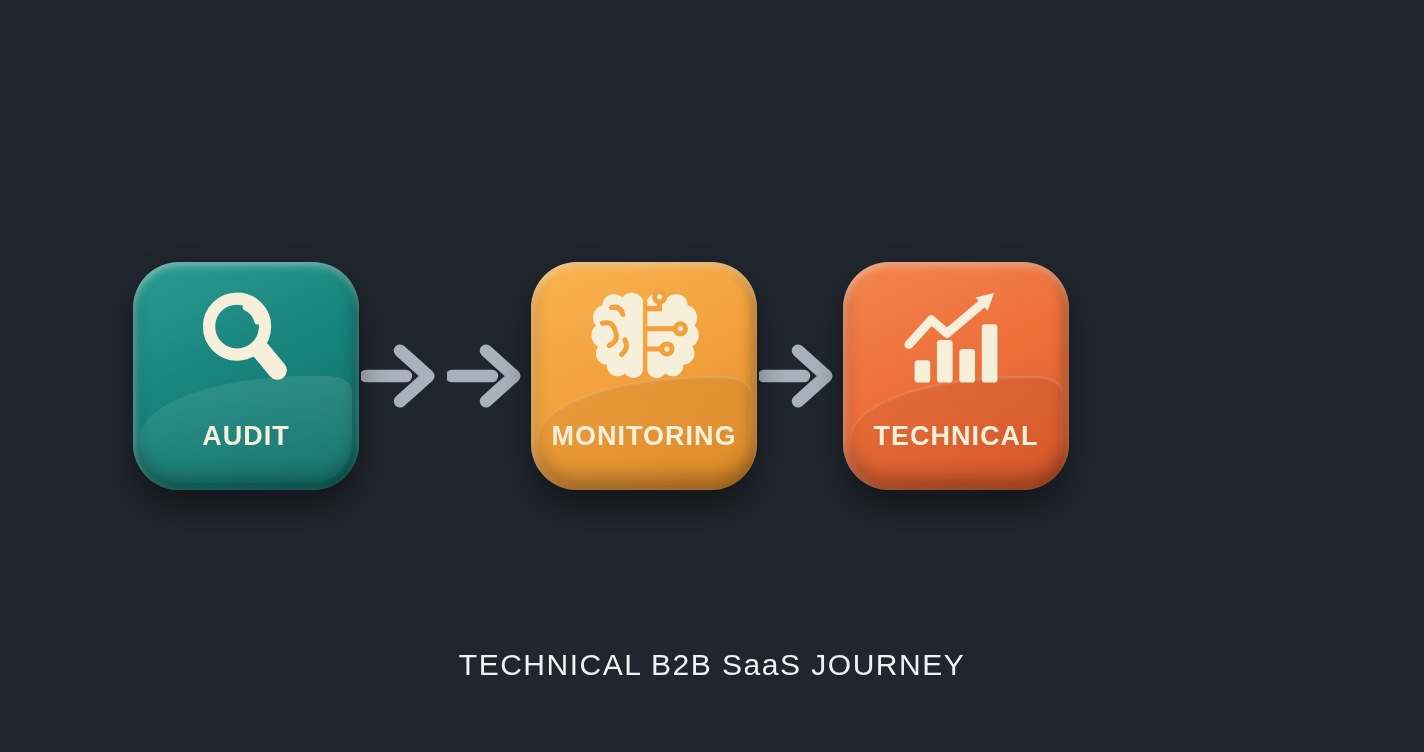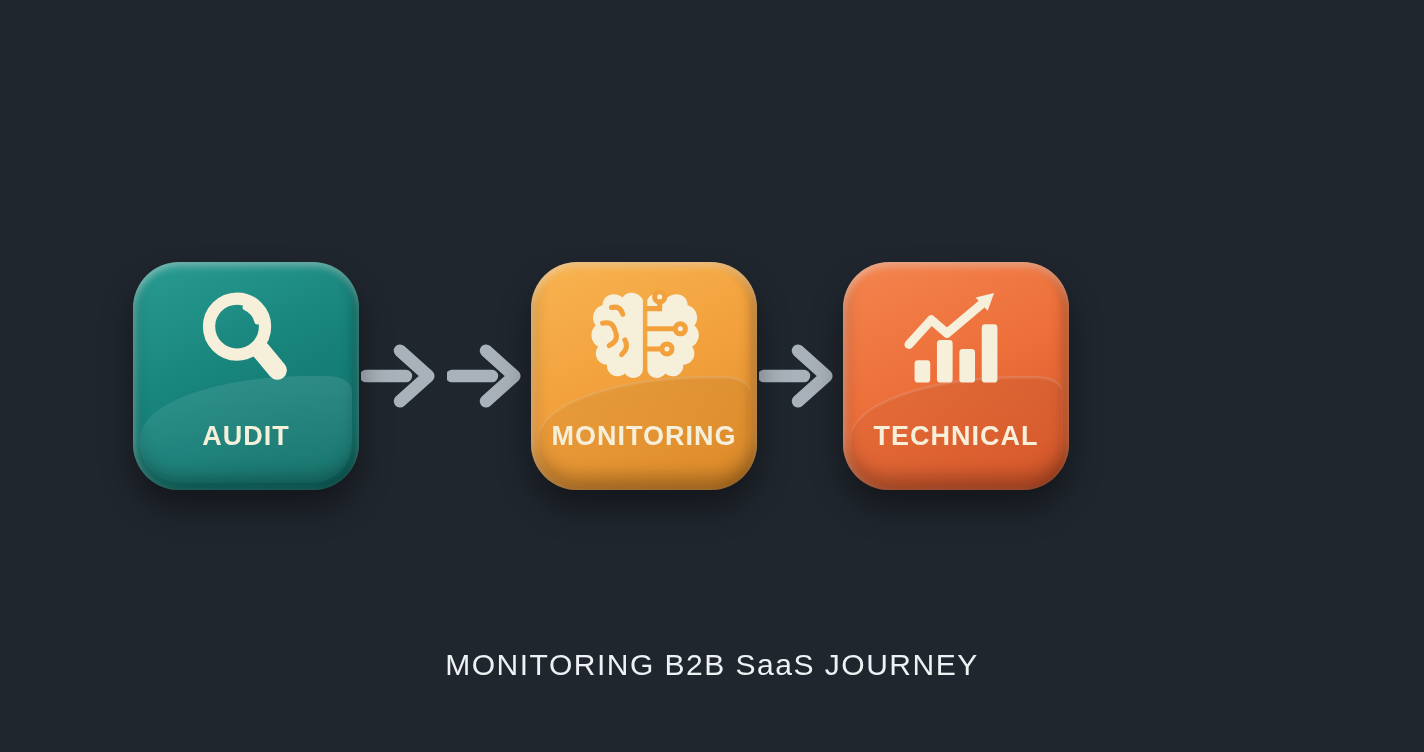--- a/index.html
+++ b/index.html
@@ -128,13 +128,13 @@
           <polygon points="84,8 78.3,23.9 67.5,12.1"></polygon>
         </g>
         <polyline points="8,54 28,32 42,44 72.9,18" fill="none" stroke="var(--iconc,#f6efda)" stroke-width="8" stroke-linecap="round" stroke-linejoin="round"></polyline>
       </svg>
     </div>
     <div class="tile-label">TECHNICAL</div>
   </div>
 
 </div>
 
-<div class="caption">MONITORING B2B SaaS JOURNEY</div>
+<div class="caption">TECHNICAL B2B SaaS JOURNEY</div>
 
 </body></html>

